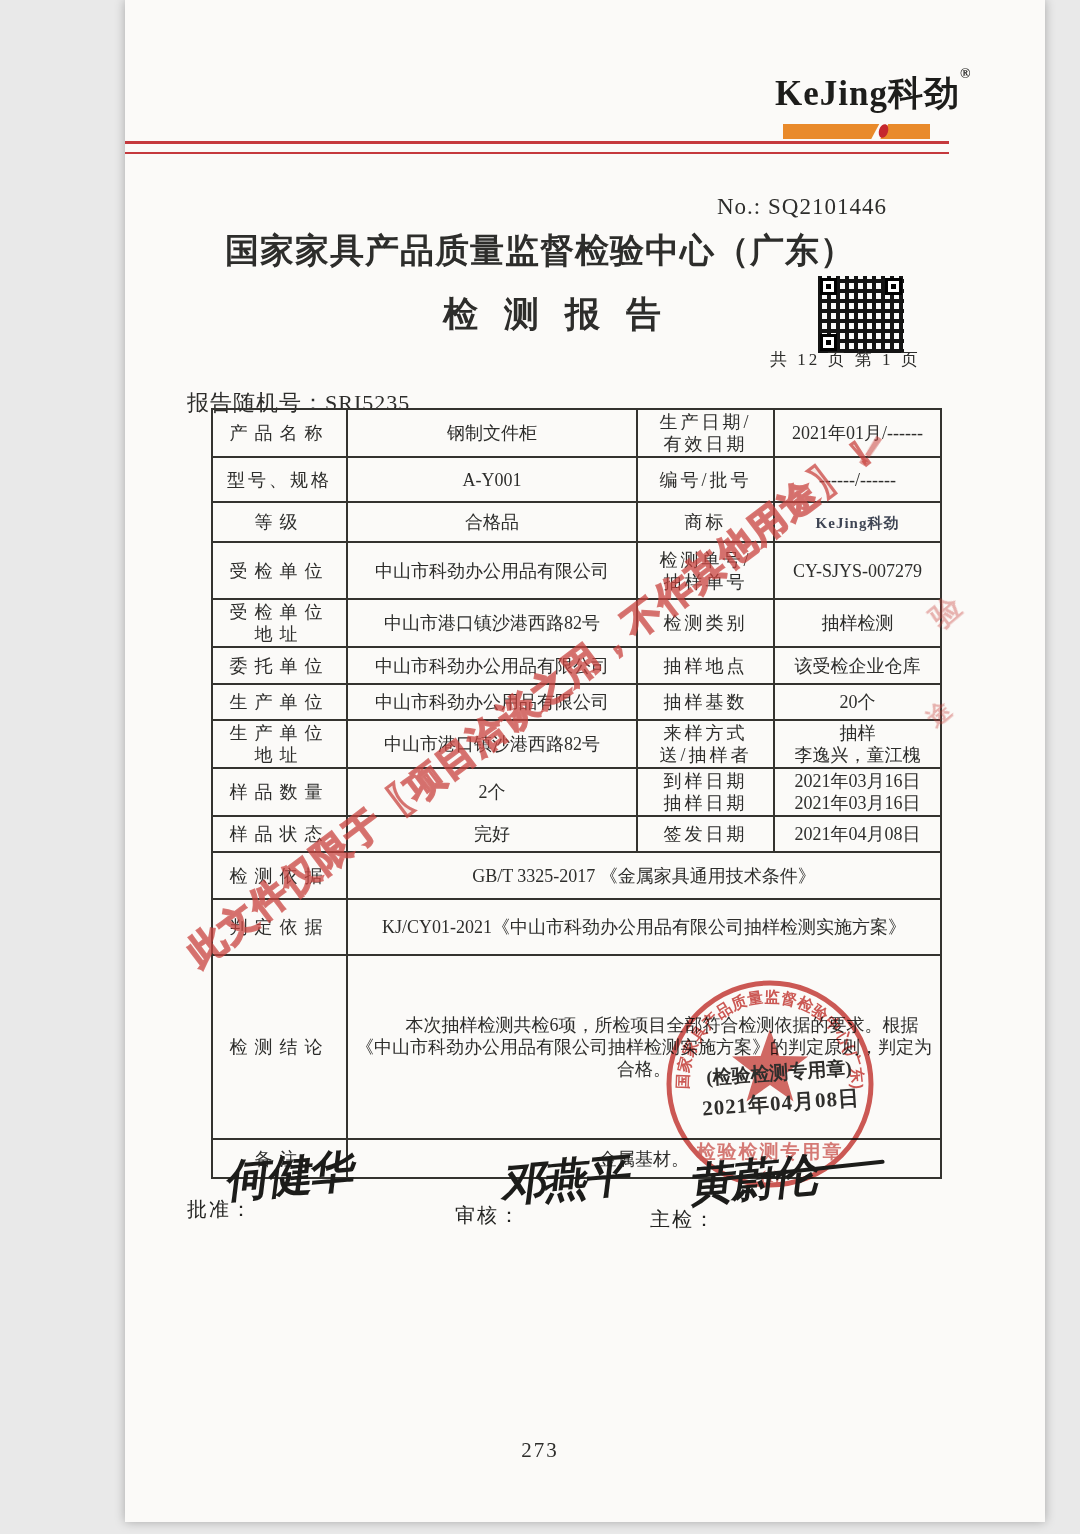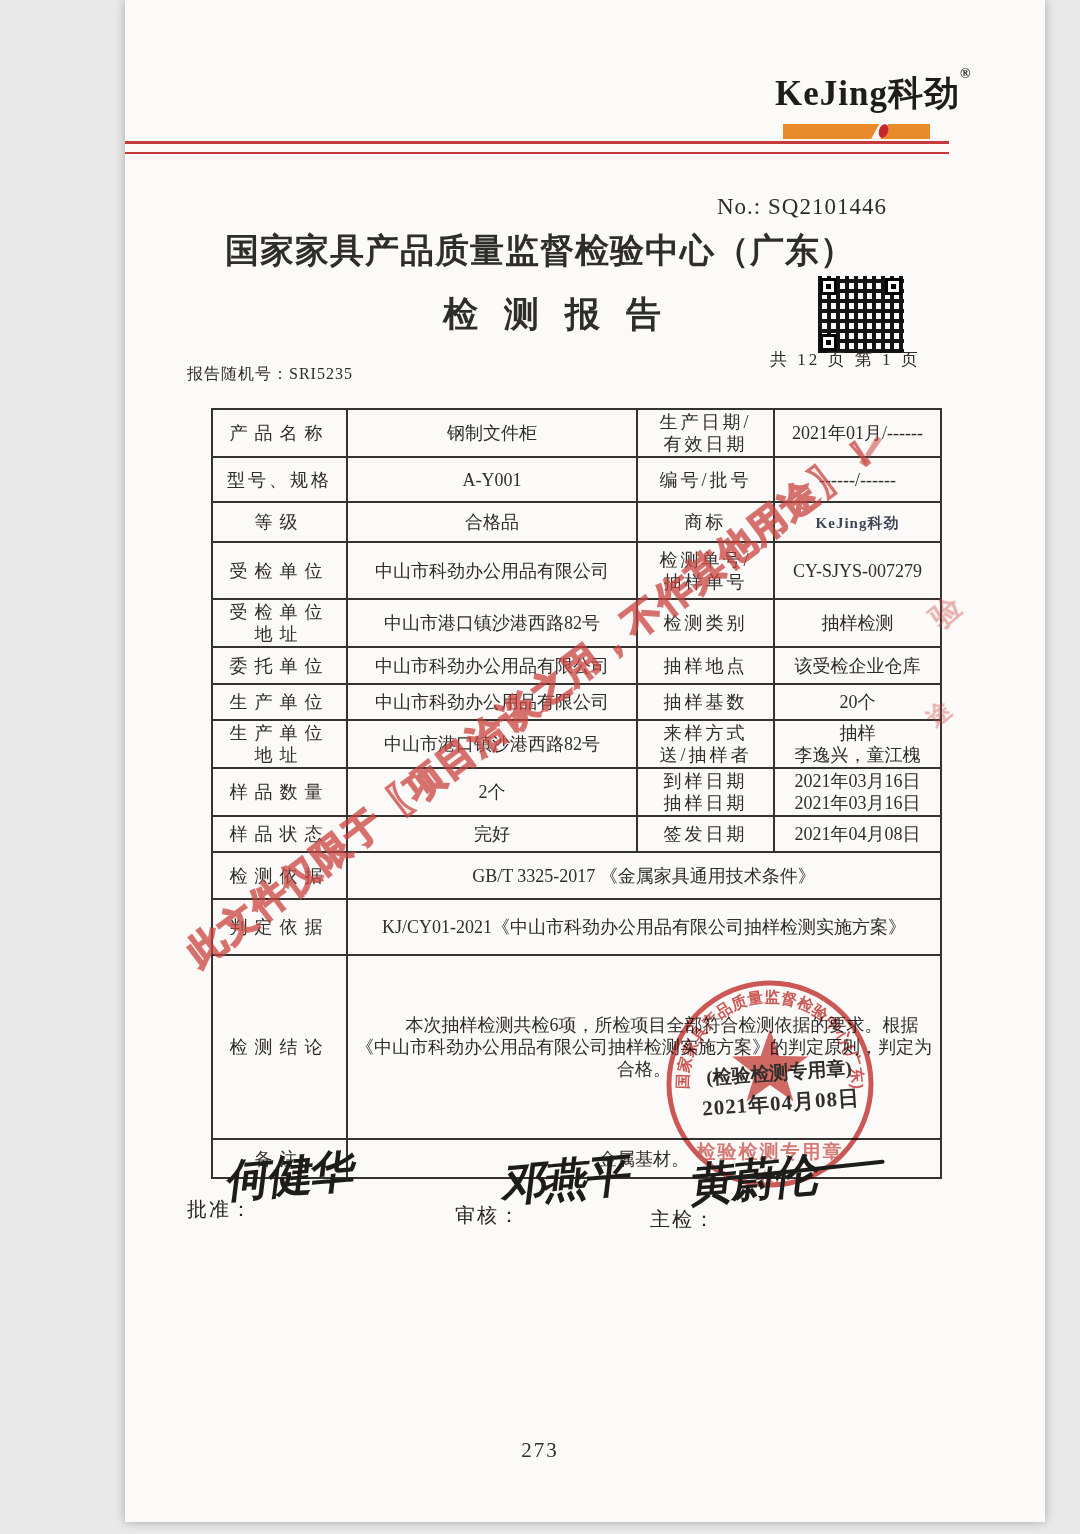--- a/index.html
+++ b/index.html
@@ -26,21 +26,21 @@
   .doc-no{position:absolute;left:592px;top:194px;font-size:23px;letter-spacing:1px;}
   .title{position:absolute;left:100px;top:228px;width:760px;font-size:34px;font-weight:700;font-family:"Liberation Sans","DejaVu Sans",sans-serif;letter-spacing:1px;white-space:nowrap;}
   .subtitle{position:absolute;left:318px;top:291px;font-size:35px;font-weight:700;font-family:"Liberation Sans","DejaVu Sans",sans-serif;letter-spacing:26px;white-space:nowrap;}
   .qr{position:absolute;left:693px;top:276px;width:86px;height:77px;background-color:#f4f4f2;
       background-image:
         repeating-linear-gradient(90deg,#141414 0 4px,transparent 4px 9px),
         repeating-linear-gradient(0deg,#141414 0 4px,#fafafa 4px 10px);}
   .qf{position:absolute;width:17px;height:17px;border:3px solid #000;background:#fff;box-sizing:border-box;}
   .qf::after{content:"";position:absolute;left:3px;top:3px;width:5px;height:5px;background:#000;}
   .page-info{position:absolute;left:645px;top:348px;font-size:17px;letter-spacing:3px;white-space:nowrap;}
-  .random-no{position:absolute;left:62px;top:364px;font-size:16px;letter-spacing:1px;}
+  .random-no{position:absolute;left:62px;top:388px;font-size:22px;letter-spacing:1px;}
   
   .tbl-wrap{position:absolute;left:50px;top:408px;}
   table.report{border-collapse:collapse;table-layout:fixed;width:729px;margin-left:36px;}
   table.report td{border:2px solid #34332f;padding:1px 4px;text-align:center;vertical-align:middle;
       font-size:18px;line-height:22px;white-space:pre-line;}
   col.c1{width:135px}col.c2{width:290px}col.c3{width:137px}col.c4{width:167px}
   td.lab{letter-spacing:7px;}
   td.lab3{letter-spacing:3px;}
   td.v4{font-size:17px;letter-spacing:0;}
   td.left{text-align:left;padding-left:14px;letter-spacing:0;}

